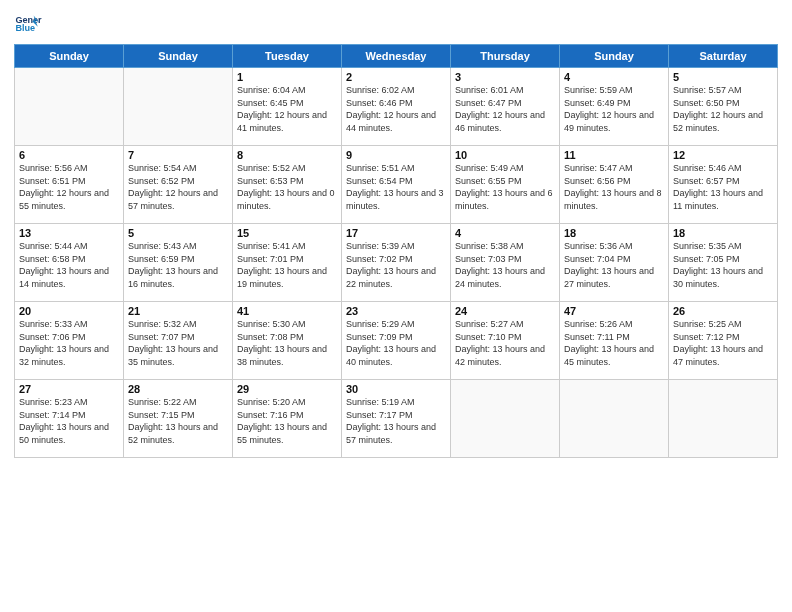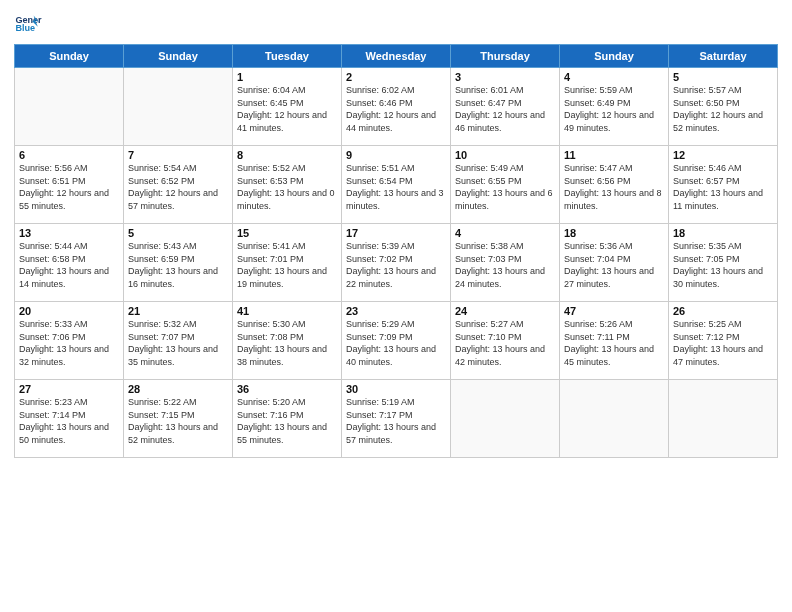--- a/index.html
+++ b/index.html
@@ -230,21 +230,21 @@
         <tr>
           <td>
             <span class="day-num">27</span>
             <div class="day-info">Sunrise: 5:23 AM<br>Sunset: 7:14 PM<br>Daylight: 13 hours and 50 minutes.</div>
           </td>
           <td>
             <span class="day-num">28</span>
             <div class="day-info">Sunrise: 5:22 AM<br>Sunset: 7:15 PM<br>Daylight: 13 hours and 52 minutes.</div>
           </td>
           <td>
-            <span class="day-num">36</span>
+            <span class="day-num">29</span>
             <div class="day-info">Sunrise: 5:20 AM<br>Sunset: 7:16 PM<br>Daylight: 13 hours and 55 minutes.</div>
           </td>
           <td>
             <span class="day-num">30</span>
             <div class="day-info">Sunrise: 5:19 AM<br>Sunset: 7:17 PM<br>Daylight: 13 hours and 57 minutes.</div>
           </td>
           <td class="empty"></td>
           <td class="empty"></td>
           <td class="empty"></td>
         </tr>

